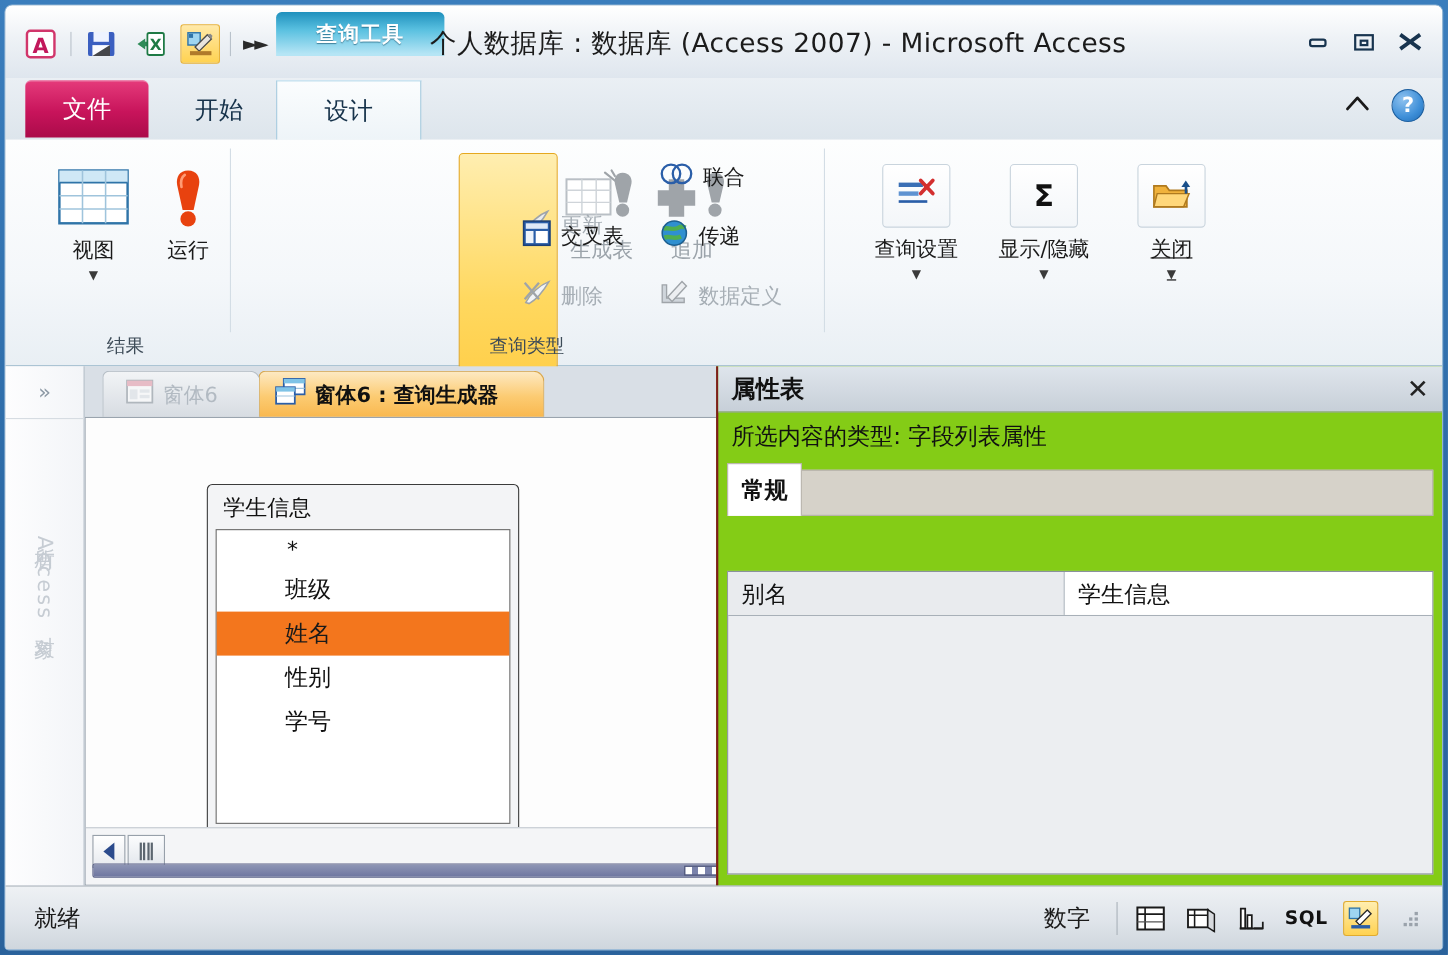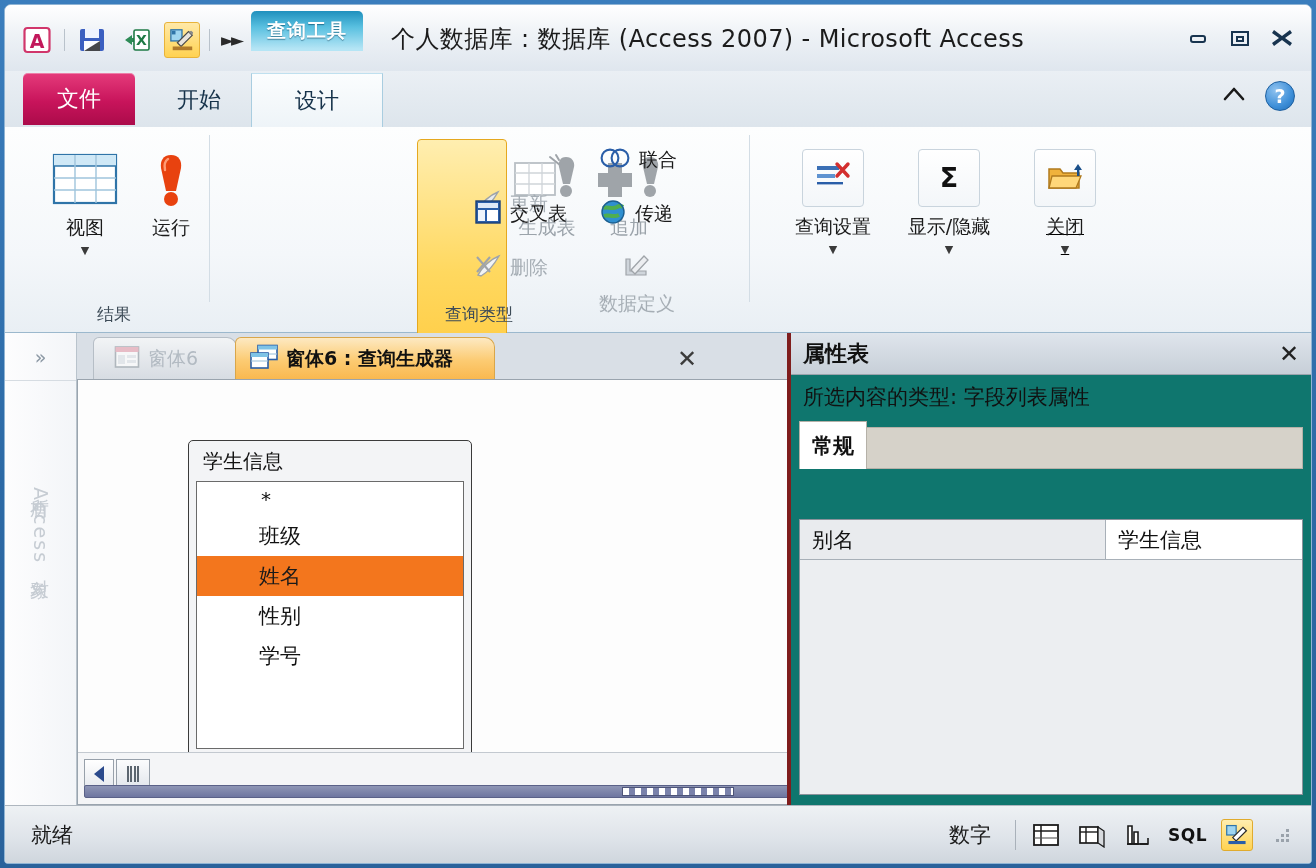--- a/index.html
+++ b/index.html
@@ -37,21 +37,21 @@
     display: flex; align-items: center; gap: 9px;
     height: 38px;
   }
   .qat-sep { width:1px; height:22px; background:#b9c2cb; }
   .icon-btn { width:36px; height:36px; display:flex; align-items:center; justify-content:center; border-radius:3px; }
   .icon-btn.sel { background: linear-gradient(180deg,#ffe9a8,#ffd251); border:1px solid #e8b33a; }
   .dblarrow { color:#2a2a2a; font-size:17px; letter-spacing:-3px; padding-left:2px;}
 
   .ctx-wrap { position:absolute; left:246px; top:0px; width:132px; height:66px; }
   .ctx-header {
-    position:absolute; left:0; top:6px; width:112px; height:40px;
+    position:absolute; left:0; top:6px; width:153px; height:40px;
     background: linear-gradient(180deg,#1f90bd 0%, #59c0e0 40%, #b5e5f5 95%);
     border-radius:5px 5px 0 0;
     display:flex; align-items:center; justify-content:center;
   }
   .ctx-header span { color:#ffffff; font-size:19px; font-weight:700; text-shadow:0 1px 1px rgba(0,60,90,.55); letter-spacing:1px;}
 
   .title-text {
     position:absolute; left:386px; top:18px;
     font-size:24px; color:#1b1b1b; letter-spacing:.4px;
     font-family: "DejaVu Sans", "Liberation Sans", sans-serif;
@@ -248,22 +248,22 @@
     background: linear-gradient(180deg,#8e95b5,#6e76a0);
     border:1px solid #5a6188; border-radius:2px;
     display:flex;align-items:center;justify-content:center;
   }
   .splitter .dots { width:112px;height:9px;background:
      repeating-linear-gradient(90deg,#ffffff 0 6px,#7a82ab 6px 12px);
      border:1px solid #4d5478;}
 
   
   .propsheet {
-    position:absolute; right:0; top:0; bottom:0; width:524px;
-    background:#0f766e; border-left:4px solid #7f1d1d;
+    position:absolute; right:0; top:0; bottom:0; width:660px;
+    background:#84cc16; border-left:2px solid #7f1d1d;
   }
   .ps-title {
     height:42px;
     background: linear-gradient(180deg,#dfe5ec,#c7cfd8);
     border-bottom:1px solid #9aa3ac;
     display:flex; align-items:center; padding:0 12px;
   }
   .ps-title .t { font-size:22px; font-weight:700; color:#111; }
   .ps-close { margin-left:auto; font-size:24px; color:#222; }
   .ps-sub { padding:8px 12px 6px; font-size:21px; color:#111; }
@@ -509,21 +509,21 @@
             <svg width="28" height="26" viewBox="0 0 28 26">
               <circle cx="14" cy="13" r="11" fill="#2f8fd0"></circle>
               <path d="M4 9 C9 7 13 11 18 8 C21 6 24 8 24 8" stroke="#4fae4f" stroke-width="4" fill="none"></path>
               <path d="M5 17 C10 15 14 19 20 16" stroke="#4fae4f" stroke-width="4" fill="none"></path>
               <circle cx="14" cy="13" r="11" fill="none" stroke="#1c5f90" stroke-width="1.4"></circle>
             </svg>
           </span>
           <span class="lb">传递</span>
         </div>
 
-        <div class="smallbtn" style="left:390px; top:126px;flex-direction:column;">
+        <div class="smallbtn" style="left:390px; top:126px;">
           <span>
             <svg width="28" height="26" viewBox="0 0 28 26">
               <path d="M3 22 L3 6 L7 6 L7 18 L23 18 L23 22 Z" fill="#cfd5db" stroke="#9fa4a9" stroke-width="1.2"></path>
               <path d="M8 17 L21 3 L25 7 L12 21 Z" fill="#eceef1" stroke="#9fa4a9" stroke-width="1.3"></path>
             </svg>
           </span>
           <span class="lb dim">数据定义</span>
         </div>
 
         <div class="glabel" style="left:70px;right:70px;">查询类型</div>

